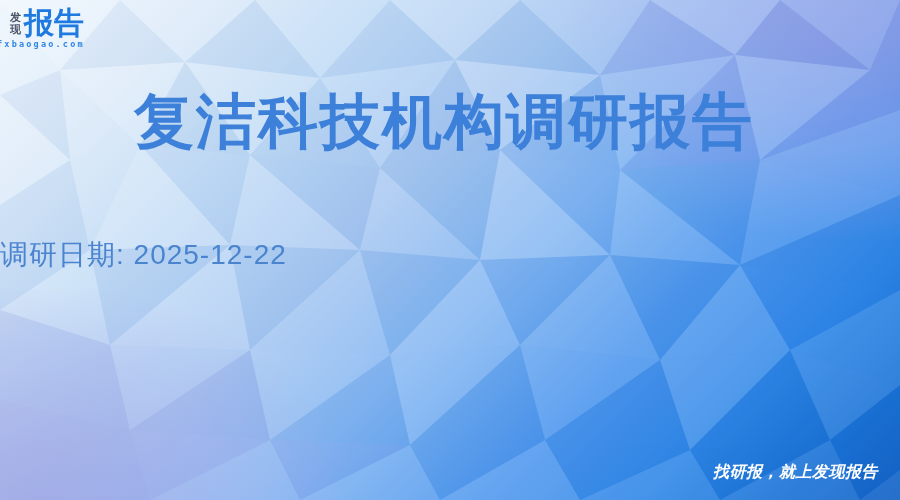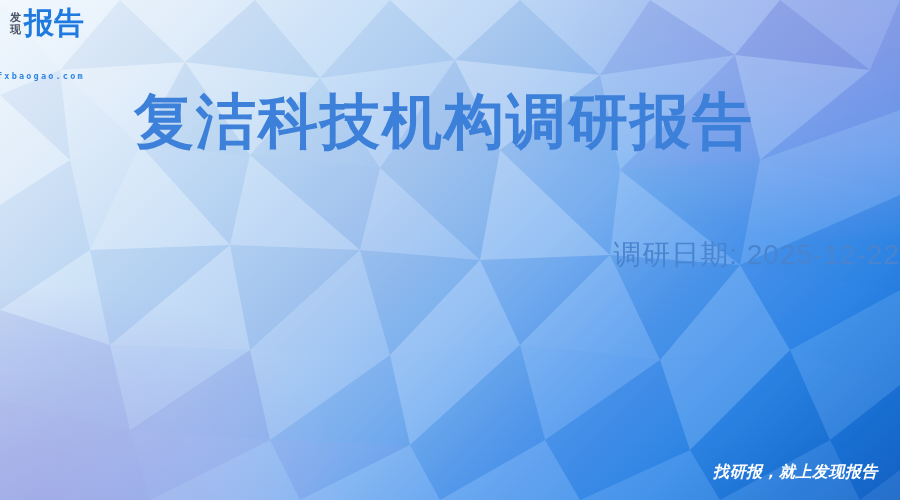--- a/index.html
+++ b/index.html
@@ -86,21 +86,20 @@
   .logo-stack span {
     font-size: 11px;
     line-height: 12px;
     font-weight: 700;
     color: #4c5668;
     letter-spacing: 0;
   }
   .logo-main-wrap {
     display: flex;
     flex-direction: column;
-    gap: 32px;
   }
   .logo-main {
     font-size: 30px;
     line-height: 30px;
     font-weight: 900;
     color: #1f7ae0;
     letter-spacing: 0px;
   }
   .logo-url {
     font-size: 8.5px;
@@ -125,21 +124,21 @@
     color: #3d80da;
     letter-spacing: 2px;
     white-space: nowrap;
   }
 
   
   .subtitle {
     position: absolute;
     left: 0; right: 0;
     top: 236px;
-    text-align: right;
+    text-align: left;
     font-size: 28px;
     line-height: 38px;
     font-weight: 400;
     color: #4a84cf;
     letter-spacing: 1px;
     white-space: nowrap;
   }
 
   
   .tagline {

